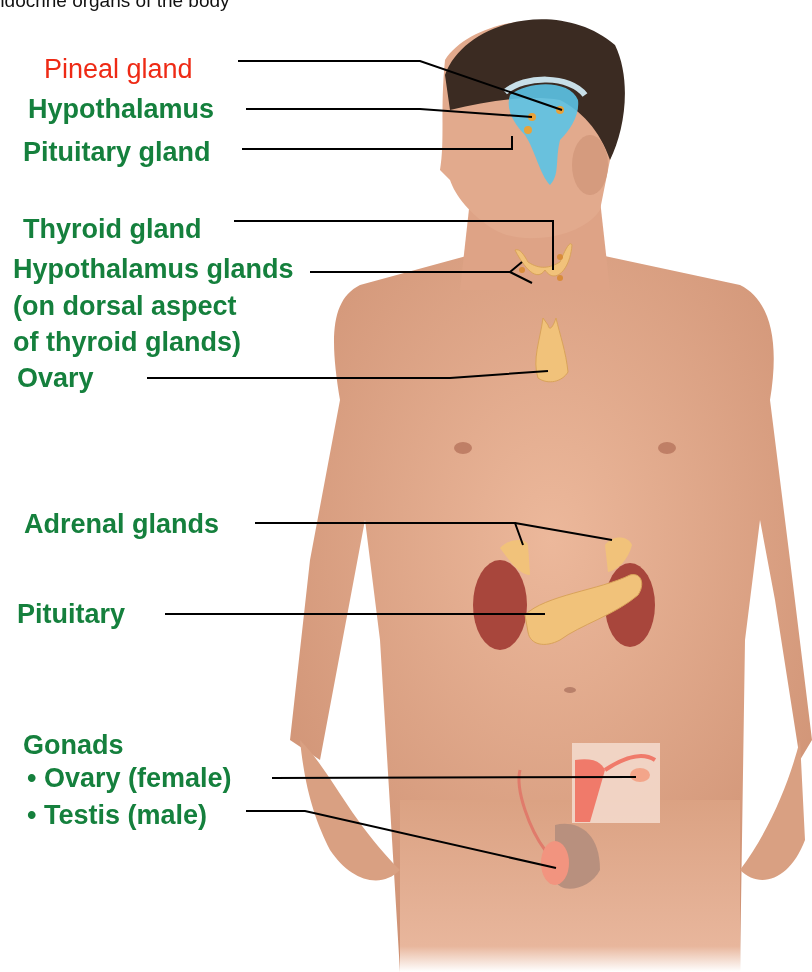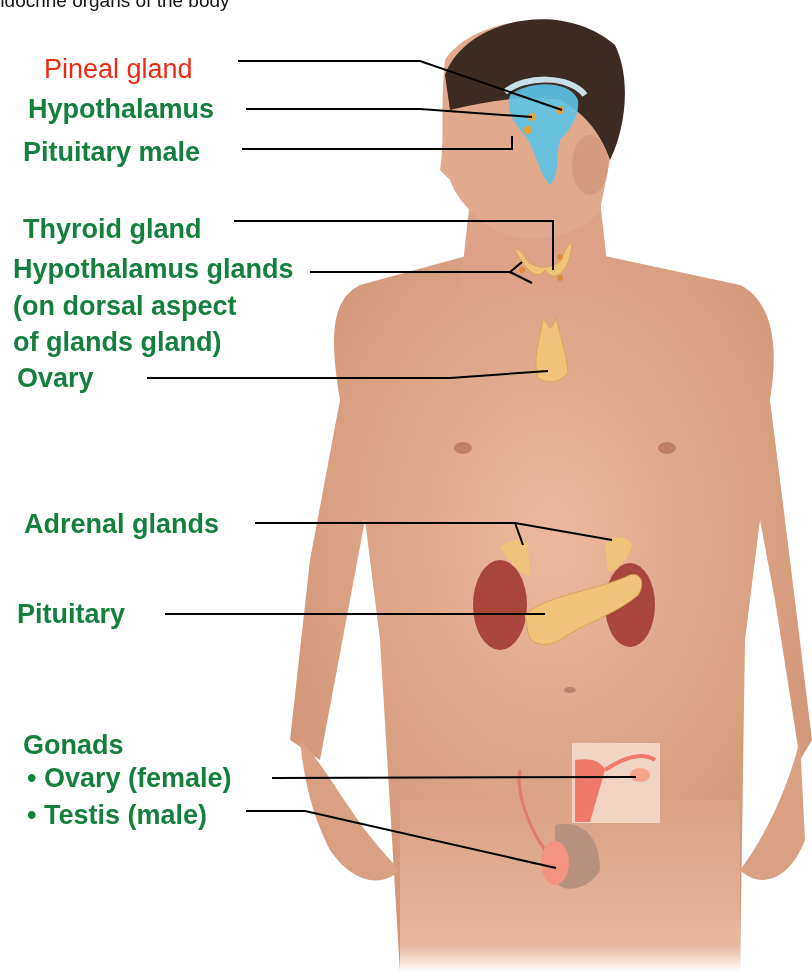--- a/index.html
+++ b/index.html
@@ -102,23 +102,23 @@
     <polyline points="255,523 515,523 523,545"></polyline>
     <polyline points="515,523 612,540"></polyline>
     <polyline points="165,614 545,614"></polyline>
     <polyline points="272,778 636,777"></polyline>
     <polyline points="246,811 305,811 556,868"></polyline>
   </g>
 </svg>
 
 <div class="label red" style="left:44px; top:53px;">Pineal gland</div>
 <div class="label" style="left:28px; top:93px;">Hypothalamus</div>
-<div class="label" style="left:23px; top:136px;">Pituitary male</div>
+<div class="label" style="left:23px; top:136px;">Pituitary gland</div>
 <div class="label" style="left:23px; top:213px;">Thyroid gland</div>
 <div class="label" style="left:13px; top:253px;">Hypothalamus glands</div>
 <div class="label" style="left:13px; top:290px;">(on dorsal aspect</div>
-<div class="label" style="left:13px; top:326px;">of glands gland)</div>
+<div class="label" style="left:13px; top:326px;">of thyroid glands)</div>
 <div class="label" style="left:17px; top:362px;">Ovary</div>
 <div class="label" style="left:24px; top:508px;">Adrenal glands</div>
 <div class="label" style="left:17px; top:598px;">Pituitary</div>
 <div class="label" style="left:23px; top:729px;">Gonads</div>
 <div class="label" style="left:27px; top:762px;">• Ovary (female)</div>
 <div class="label" style="left:27px; top:799px;text-align:center;">• Testis (male)</div>
 
 </body></html>

